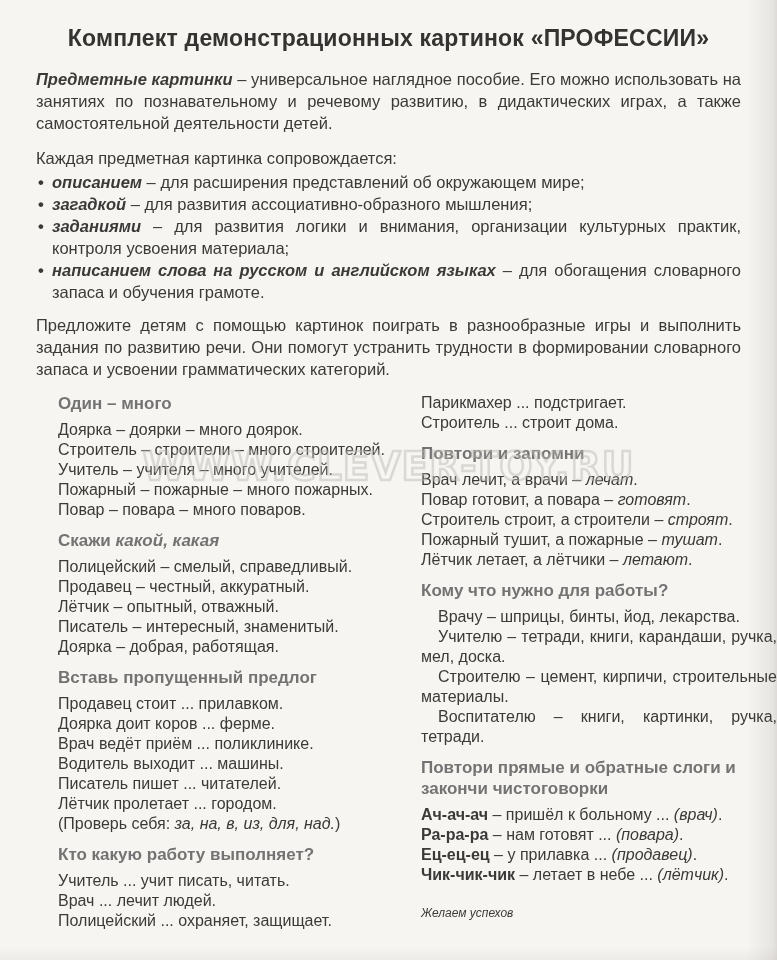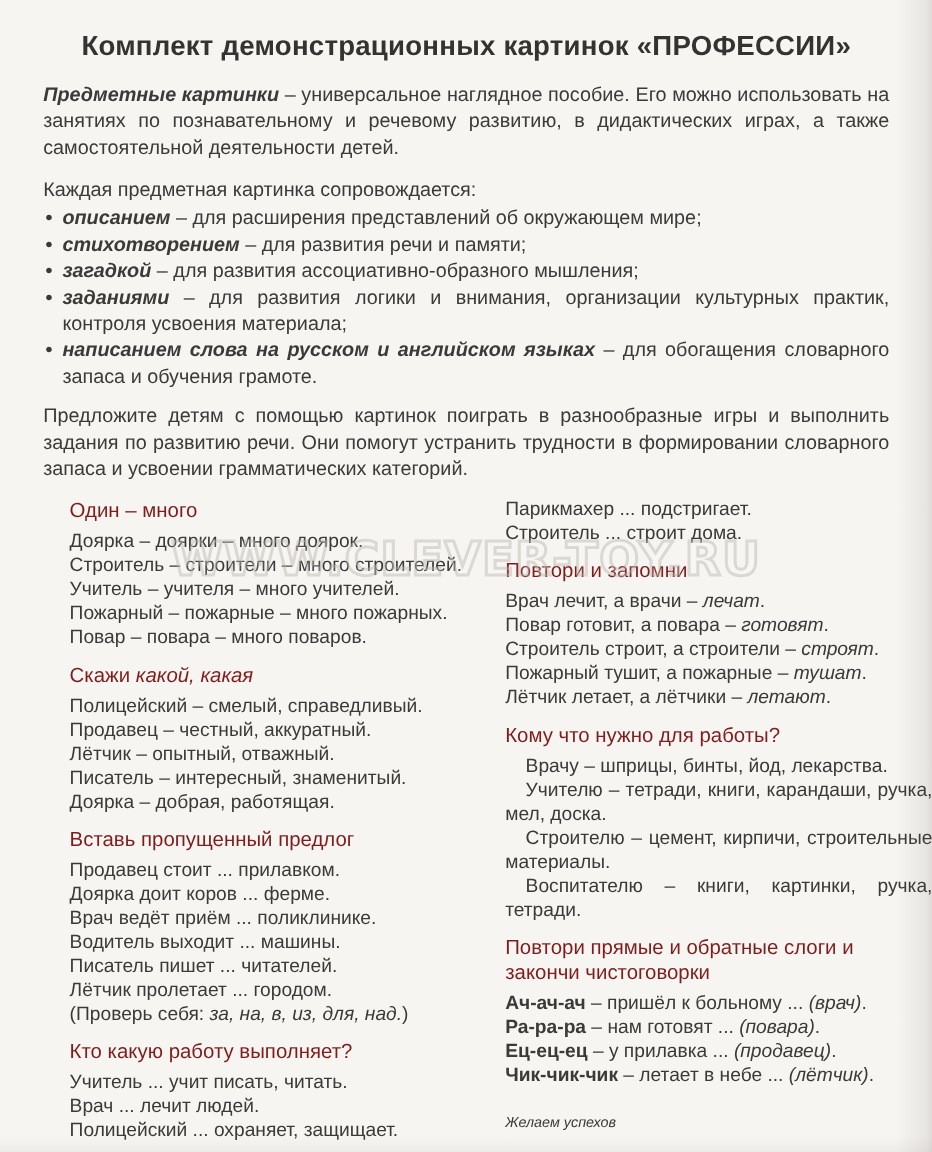--- a/index.html
+++ b/index.html
@@ -53,21 +53,21 @@
     font-weight:bold;
   }
   .cols{
     display:flex;
     margin-top:10px;
   }
   .colL{width:334px;margin-left:22px;flex:none;}
   .colR{width:356px;margin-left:29px;flex:none;}
   .sec-heading{
     font-size:17px;line-height:21px;
-    font-weight:normal;color:#7f1d1d;
+    font-weight:bold;color:#737373;
     margin:10px 0 6px 0;
   }
   .section:first-child .sec-heading{margin-top:0;}
   .line{
     font-size:16px;line-height:20px;
     white-space:nowrap;
   }
   .line .it{font-style:italic;}
   .line .bd{font-weight:bold;}
   .sec-heading .it{font-style:italic;}
@@ -102,21 +102,20 @@
 <div class="page">
 
   <h1 class="title">Комплект демонстрационных картинок «ПРОФЕССИИ»</h1>
 
   <p class="para"><span class="b">Предметные картинки</span><span> – универсальное наглядное пособие. Его можно использовать на занятиях по познавательному и речевому развитию, в дидактических играх, а также самостоятельной деятельности детей.</span></p>
 
   <p class="para listintro">Каждая предметная картинка сопровождается:</p>
 
   <div class="bullets" id="bullets">
       <div class="bullet"><span class="b">описанием</span><span> – для расширения представлений об окружающем мире;</span></div>
-      <div class="bullet"><span class="b">стихотворением</span><span> – для развития речи и памяти;</span></div>
       <div class="bullet"><span class="b">загадкой</span><span> – для развития ассоциативно-образного мышления;</span></div>
       <div class="bullet"><span class="b">заданиями</span><span> – для развития логики и внимания, организации культурных практик, контроля усвоения материала;</span></div>
       <div class="bullet"><span class="b">написанием слова на русском и английском языках</span><span> – для обогащения словарного запаса и обучения грамоте.</span></div>
     </div>
 
   <p class="para second">Предложите детям с помощью картинок поиграть в разнообразные игры и выполнить задания по развитию речи. Они помогут устранить трудности в формировании словарного запаса и усвоении грамматических категорий.</p>
 
   <div class="cols">
     <div class="colL" id="colL">
         <div class="section">

